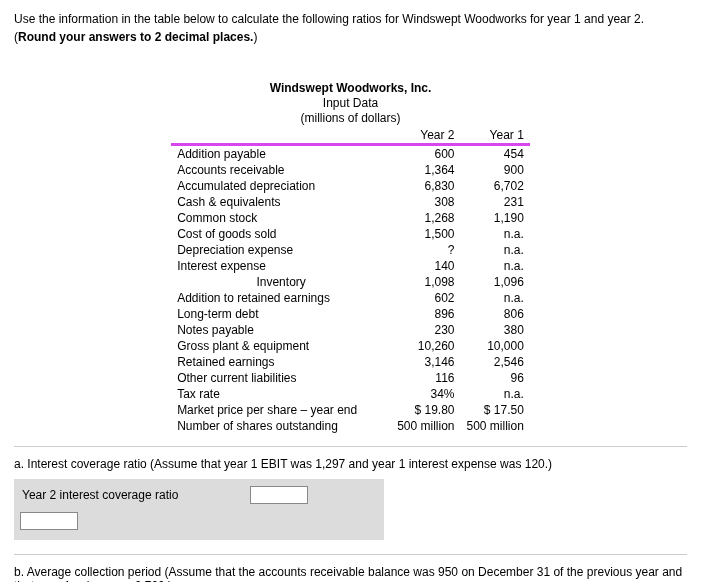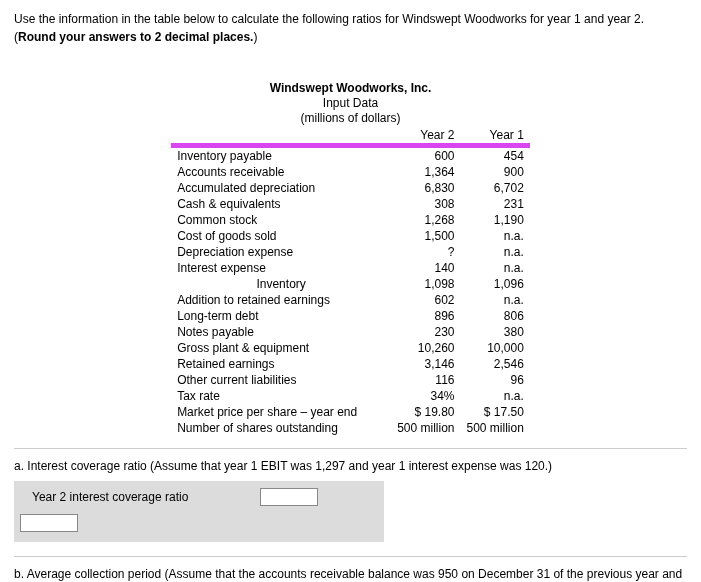--- a/index.html
+++ b/index.html
@@ -30,21 +30,21 @@
     }
     .main-table th, .main-table td {
       padding: 1px 6px;
       text-align: right;
       white-space: nowrap;
     }
     .main-table td:first-child {
       text-align: left;
     }
     .main-table .col-header {
-      border-bottom: 5px solid #d946ef;
+      border-bottom: 3px solid #d946ef;
       font-weight: normal;
       text-align: right;
     }
     .main-table .col-header:first-child {
       text-align: left;
     }
     .section-divider {
       border: none;
       border-top: 1px solid #ccc;
       margin: 10px 0;
@@ -97,21 +97,21 @@
         <th colspan="3" style="text-align:center; font-weight:normal; border-bottom:none; padding-bottom:2px;">(millions of dollars)</th>
       </tr>
       <tr>
         <th class="col-header" style="text-align:left; width:220px;"></th>
         <th class="col-header">Year 2</th>
         <th class="col-header">Year 1</th>
       </tr>
     </thead>
     <tbody id="table-body">
     <tr>
-          <td style="text-align: left;">Inventory payable</td>
+          <td style="text-align: left;">Addition payable</td>
           <td>600</td>
           <td>454</td>
         </tr>
         <tr>
           <td style="text-align: left;">Accounts receivable</td>
           <td>1,364</td>
           <td>900</td>
         </tr>
         <tr>
           <td style="text-align: left;">Accumulated depreciation</td>
@@ -195,21 +195,21 @@
         </tr>
       </tbody>
   </table>
 </div>
 
 <hr class="section-divider">
 
 <div class="section-block">
   <p class="ratio-label">a. Interest coverage ratio (Assume that year 1 EBIT was 1,297 and year 1 interest expense was 120.)</p>
   <div style="background:#dcdcdc; display:inline-block; padding:4px 0; width:370px;">
-    <div class="ratio-row" style="margin-bottom:3px; display:flex; align-items:center; padding:2px 10px;">
+    <div class="ratio-row" style="margin-bottom:3px; display:flex; align-items:center; padding:2px 0;">
       <span class="ratio-row-label" style="background:#dcdcdc; width:230px; font-size:12px;">Year 2 interest coverage ratio</span>
       <span class="ratio-input-box" contenteditable="true" style=""></span>
     </div>
     <div class="ratio-row" style="display:flex; align-items:center; padding:2px 6px;">
       <span class="ratio-input-box" contenteditable="true" style=""></span>
     </div>
   </div>
 </div>
 
 <hr class="section-divider">

